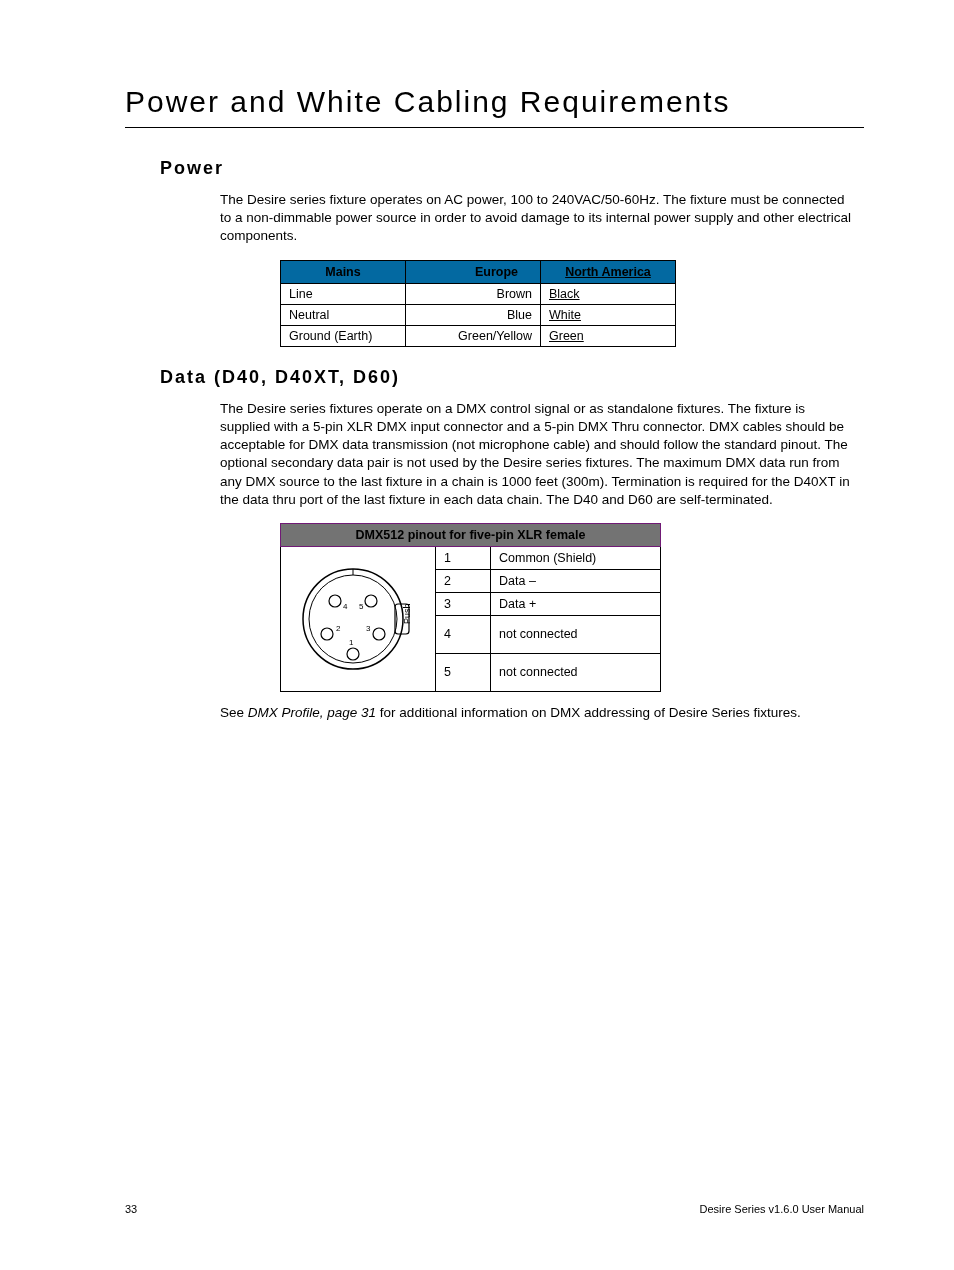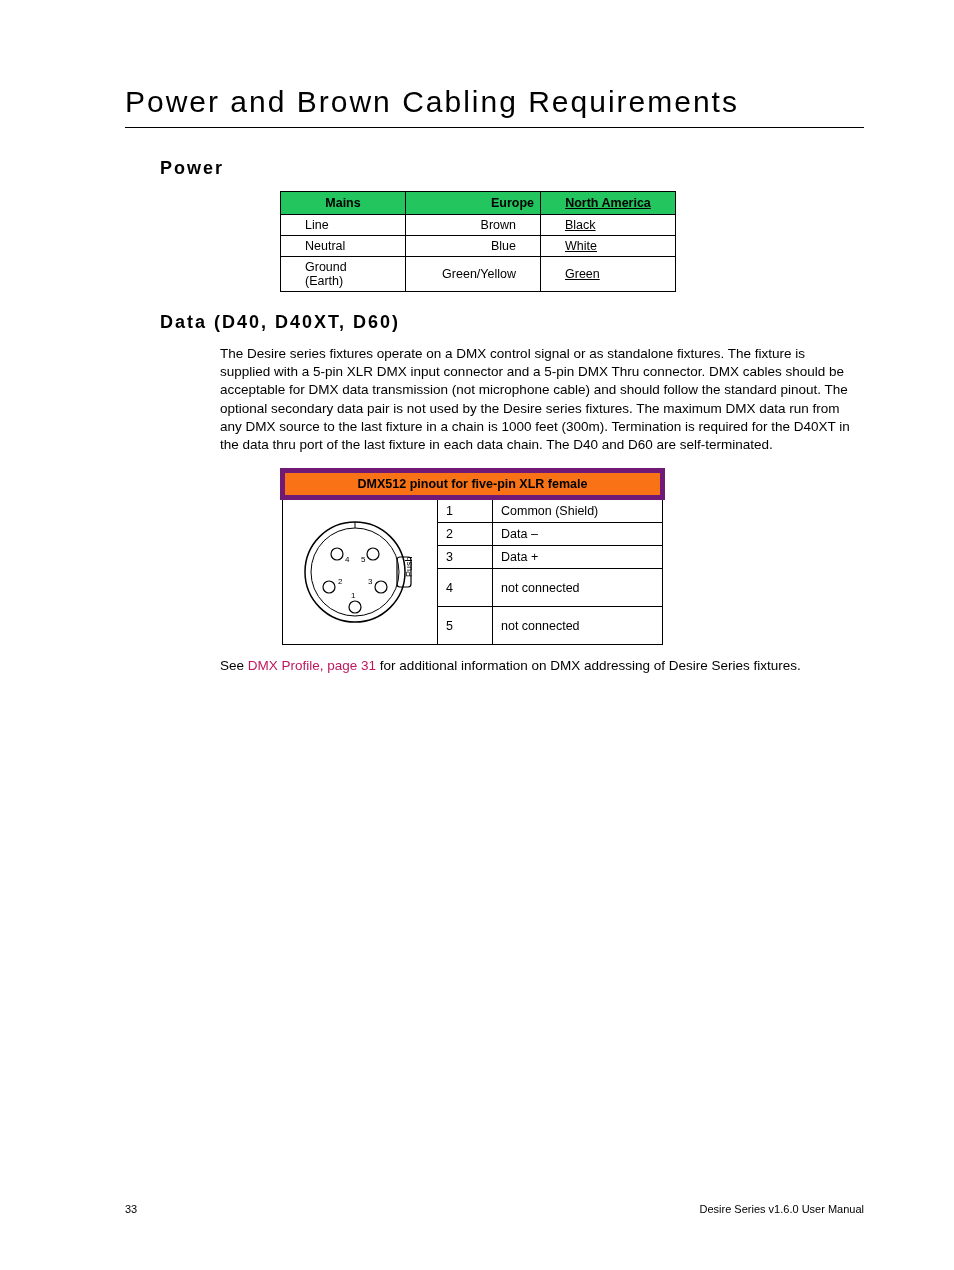--- a/index.html
+++ b/index.html
@@ -42,87 +42,89 @@
       margin-bottom: 14px;
     }
     .table1 {
       border-collapse: collapse;
       margin-left: 155px;
       margin-bottom: 10px;
       font-size: 12.5px;
     }
     .table1 th {
       border: 1px solid #000;
-      padding: 4px 6px;
+      padding: 4px 22px;
       text-align: center;
       font-weight: bold;
-      background: #22c55e;
+      background: #0369a1;
     }
     .table1 td {
       border: 1px solid #000;
-      padding: 3px 24px;
+      padding: 3px 8px;
       text-align: left;
     }
     .table1 th:nth-child(1), .table1 td:nth-child(1) { width: 125px; }
     .table1 th:nth-child(2), .table1 td:nth-child(2) { width: 135px; text-align: right; }
     .table1 th:nth-child(3), .table1 td:nth-child(3) { width: 135px; text-decoration: underline; }
 
     .table2 {
       border-collapse: collapse;
       margin-left: 155px;
       margin-bottom: 12px;
       font-size: 12.5px;
     }
     .table2 th {
-      border: 5px solid #701a75;
+      border: 1px solid #701a75;
       padding: 4px 10px;
       text-align: center;
       font-weight: bold;
-      background: #f97316;
+      background: #737373;
     }
     .table2 td {
       border: 1px solid #000;
       padding: 4px 8px;
       text-align: left;
       vertical-align: middle;
     }
     .table2 .header-row th { }
     .table2 .diagram-cell {
       width: 155px;
       vertical-align: middle;
       text-align: center;
       padding: 8px;
     }
     .col-pin { width: 55px; }
     .col-desc { width: 170px; margin-left: 12px; }
     .row-tall td { height: 38px; }
     .link-text {
-      color: #be185d;
+      color: #000000;
+      font-style: italic;
     }
     .footer {
       position: absolute;
       bottom: 55px;
       left: 125px;
       right: 90px;
       display: flex;
       justify-content: space-between;
       font-size: 11px;
     }
     .connector-svg {
       display: block;
       margin: 0 auto;
     }
   </style>
 </head>
 <body>
 
 <div class="content">
-  <h1 class="page-title">Power and Brown Cabling Requirements</h1>
+  <h1 class="page-title">Power and White Cabling Requirements</h1>
 
   <h2 class="section-heading">Power</h2>
+  <p class="body-text">The Desire series fixture operates on AC power, 100 to 240VAC/50-60Hz. The fixture must be connected to a non-dimmable power source in order to avoid damage to its internal power supply and other electrical components.</p>
 
   <table class="table1">
     <thead>
       <tr>
         <th>Mains</th>
         <th>Europe</th>
         <th>North America</th>
       </tr>
     </thead>
     <tbody>

